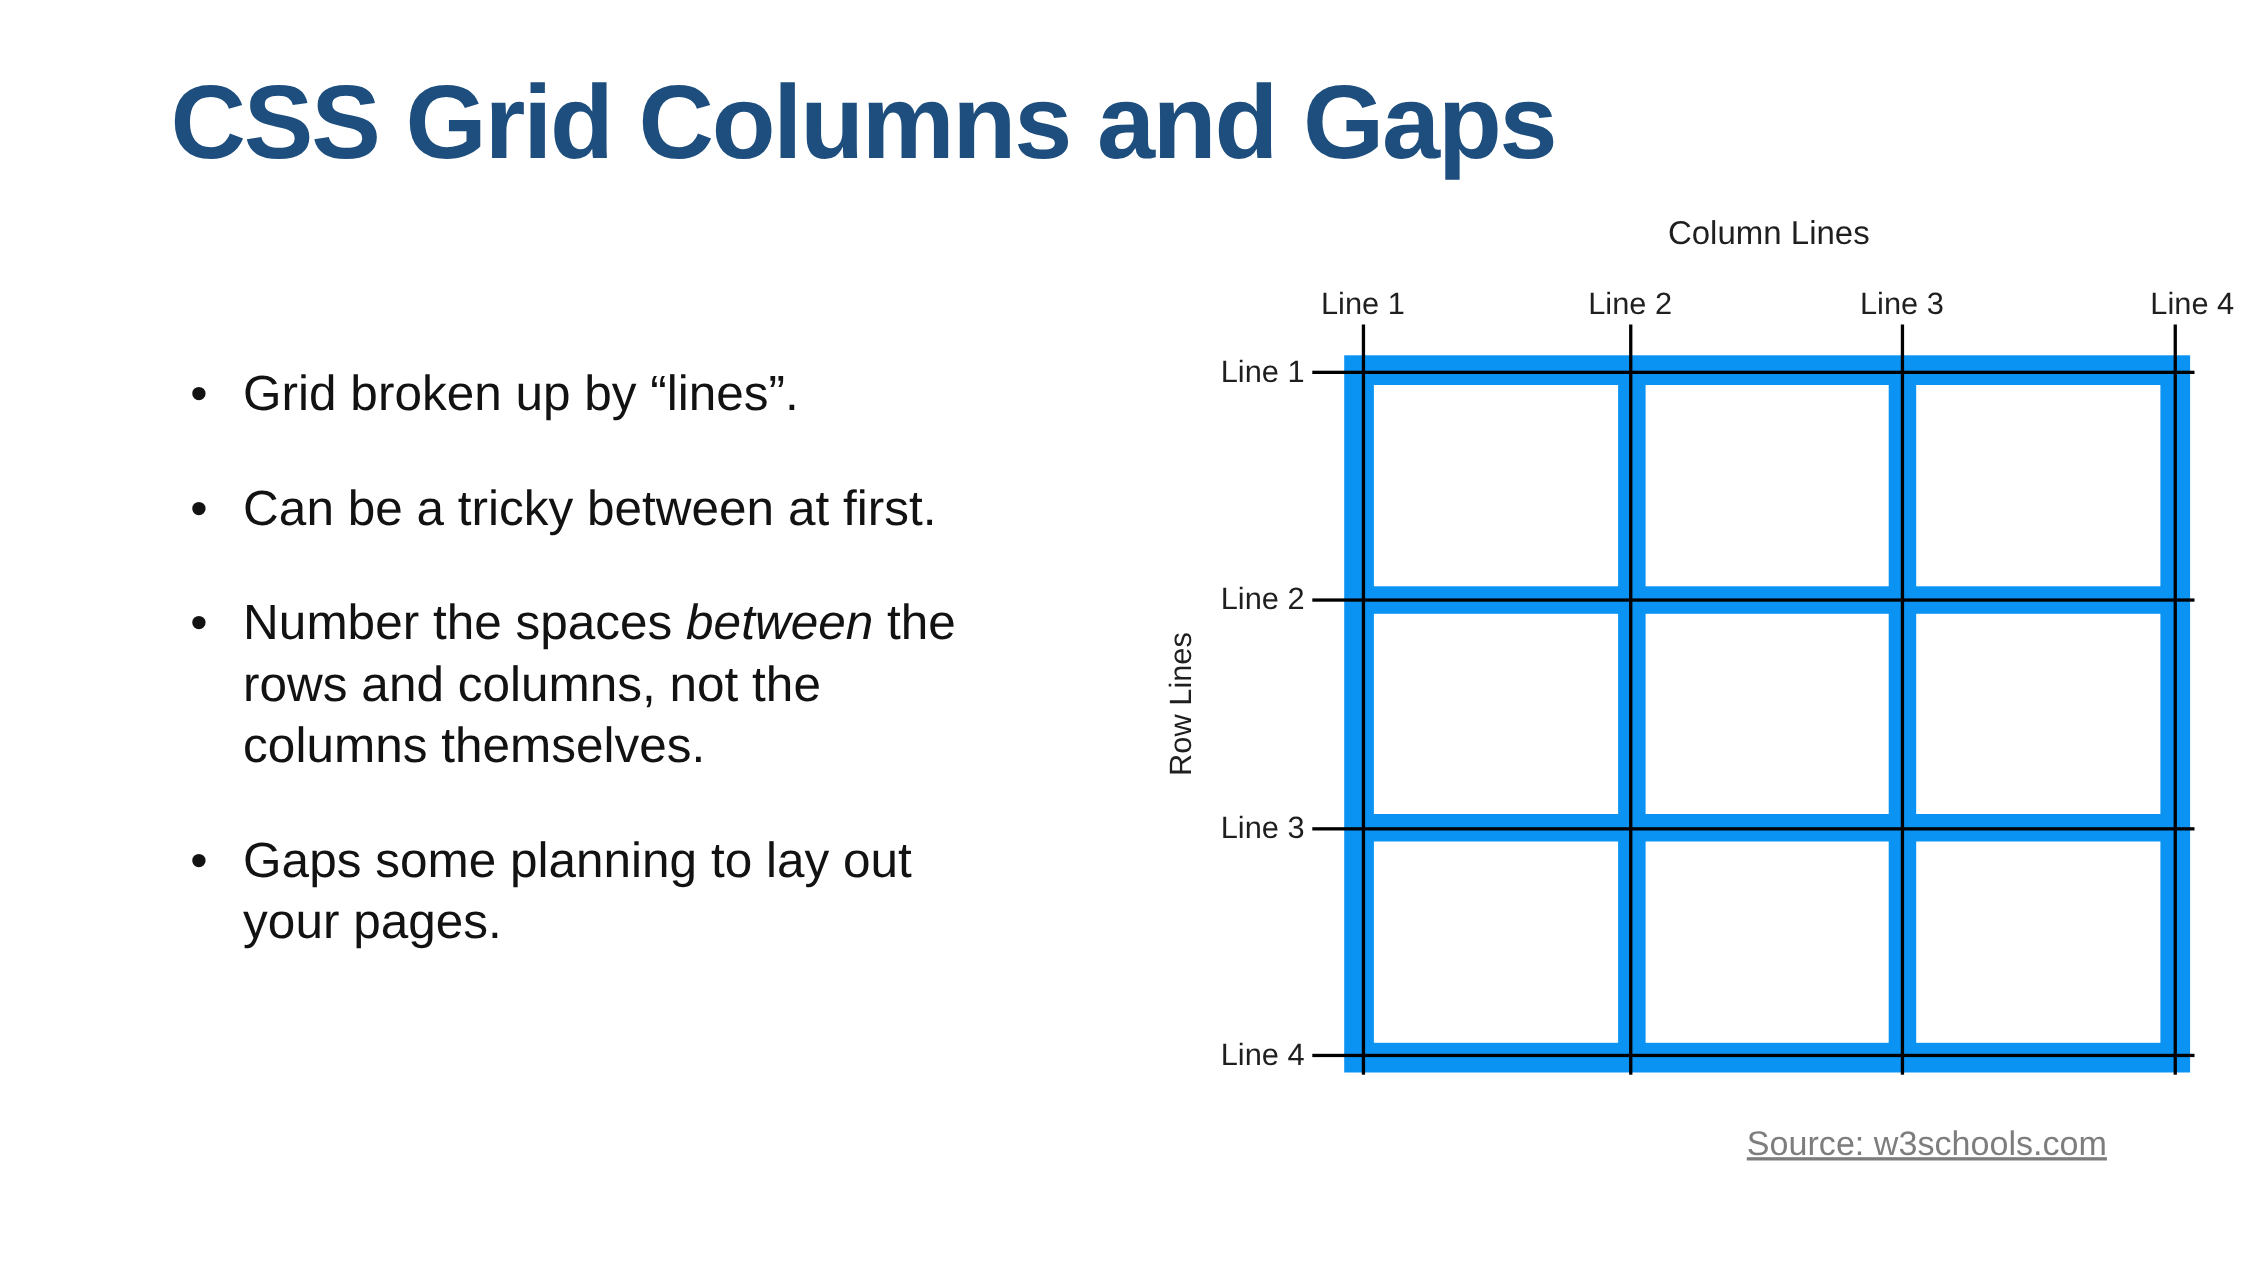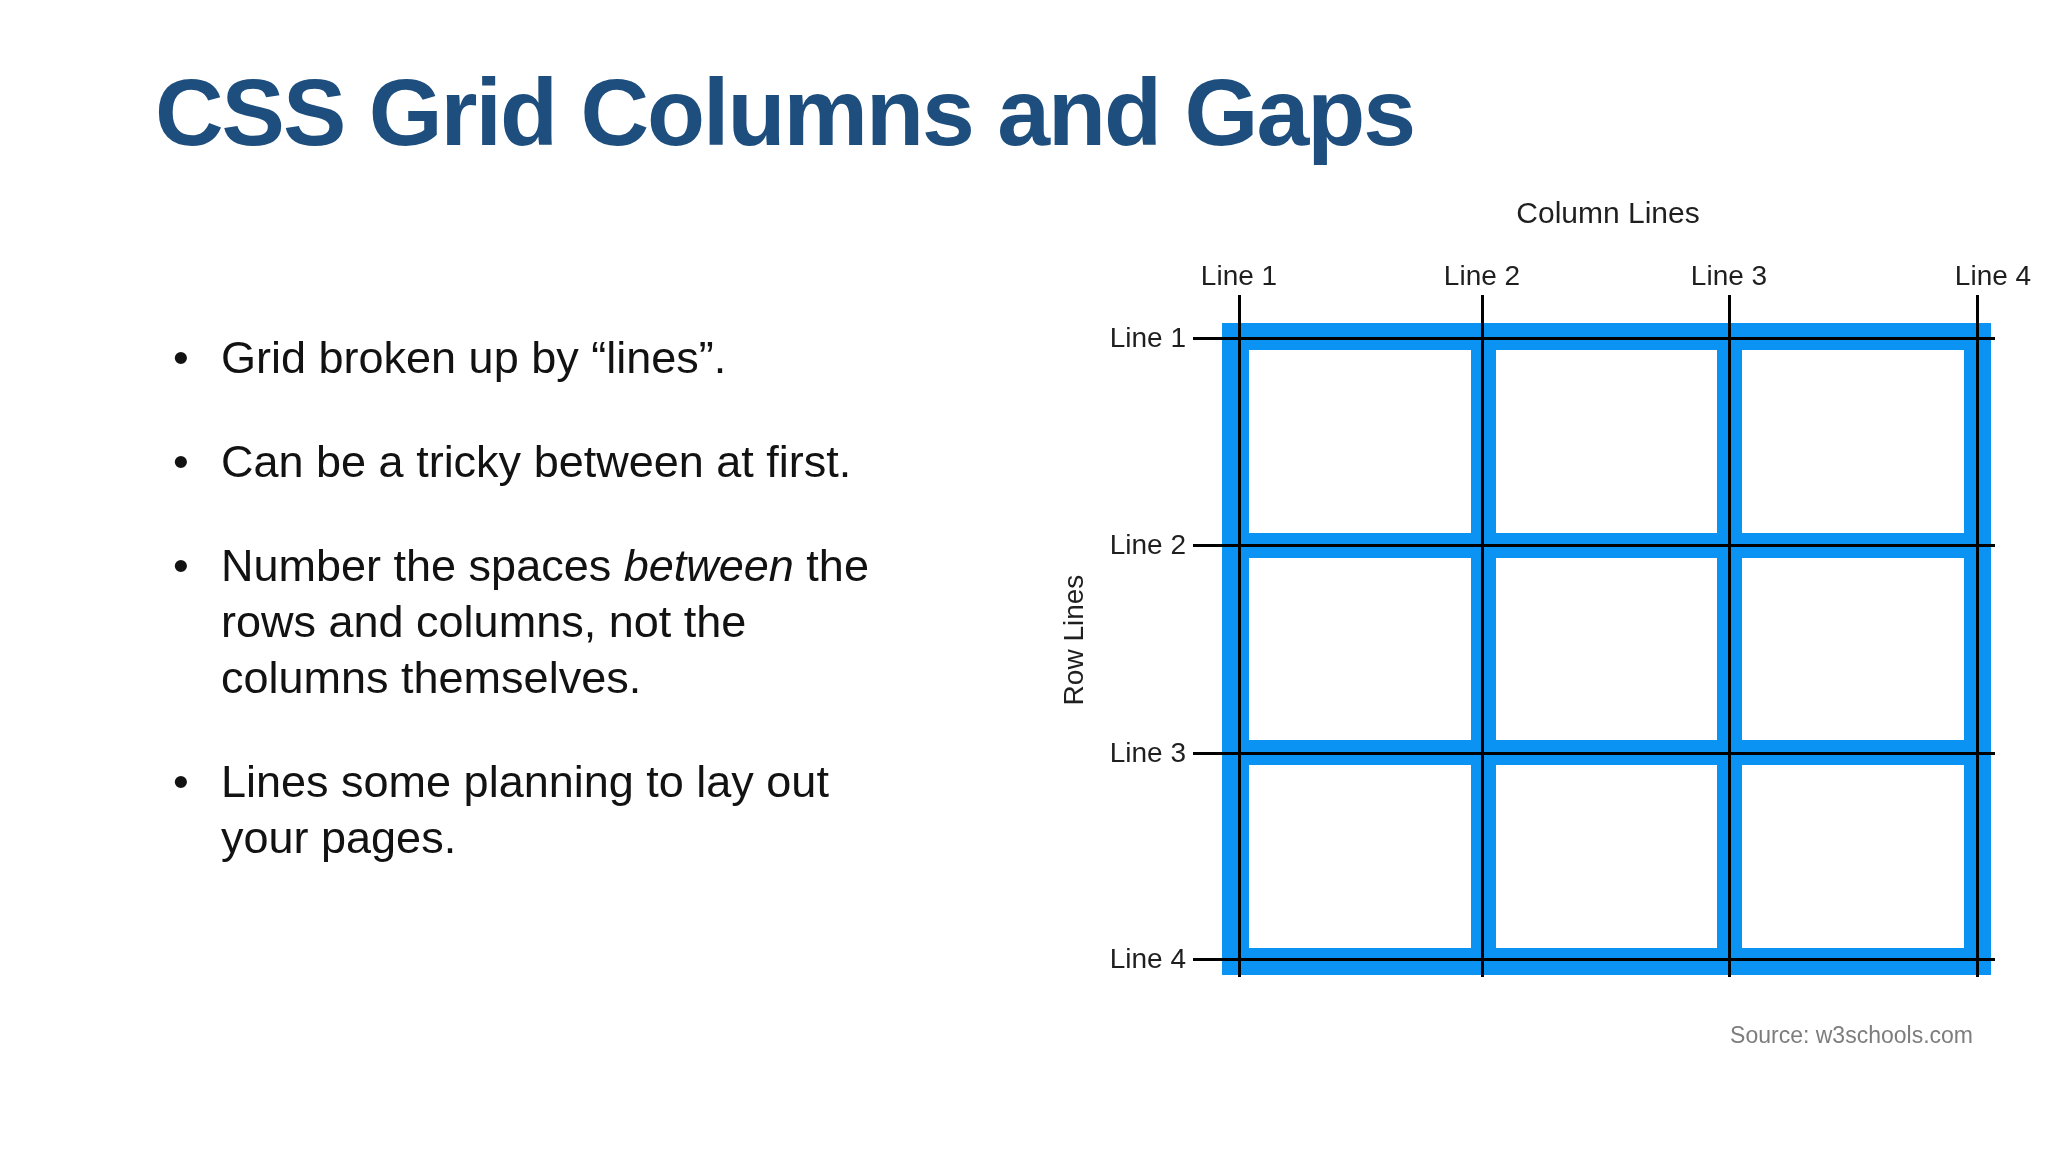--- a/index.html
+++ b/index.html
@@ -110,40 +110,41 @@
   }
   .hline {
     position: absolute;
     left: 1145px; width: 802px; height: 3px;
     background: var(--line-black, #000000);
   }
   
   .source {
     position: absolute;
     left: 1540px; top: 1022px; width: 385px;
-    text-align: right;
-    font-size: 23px;
+    text-align: left;
+    font-size: 31px;
     color: var(--source-gray, #7d7d7d);
     white-space: nowrap;
+    text-decoration: underline;
   }
 </style>
 </head>
 <body>
 
 <div class="slide">
 
   <div class="title">CSS Grid Columns and Gaps</div>
 
   <ul class="bullets">
     <li><span>Grid broken up by “lines”.</span><em></em><span></span></li>
     <li><span>Can be a tricky between at first.</span><em></em><span></span></li>
     <li><span>Number the spaces </span><em>between</em><span> the
 rows and columns, not the
 columns themselves.</span></li>
-    <li><span>Lines some planning to lay out
+    <li><span>Gaps some planning to lay out
 your pages.</span><em></em><span></span></li>
   </ul>
 
   <div>
 
     <div class="col-axis-title">Column Lines</div>
 
     <div class="col-label" style="left:1111px;">Line 1</div>
     <div class="col-label" style="left:1354px;">Line 2</div>
     <div class="col-label" style="left:1601px;">Line 3</div>

